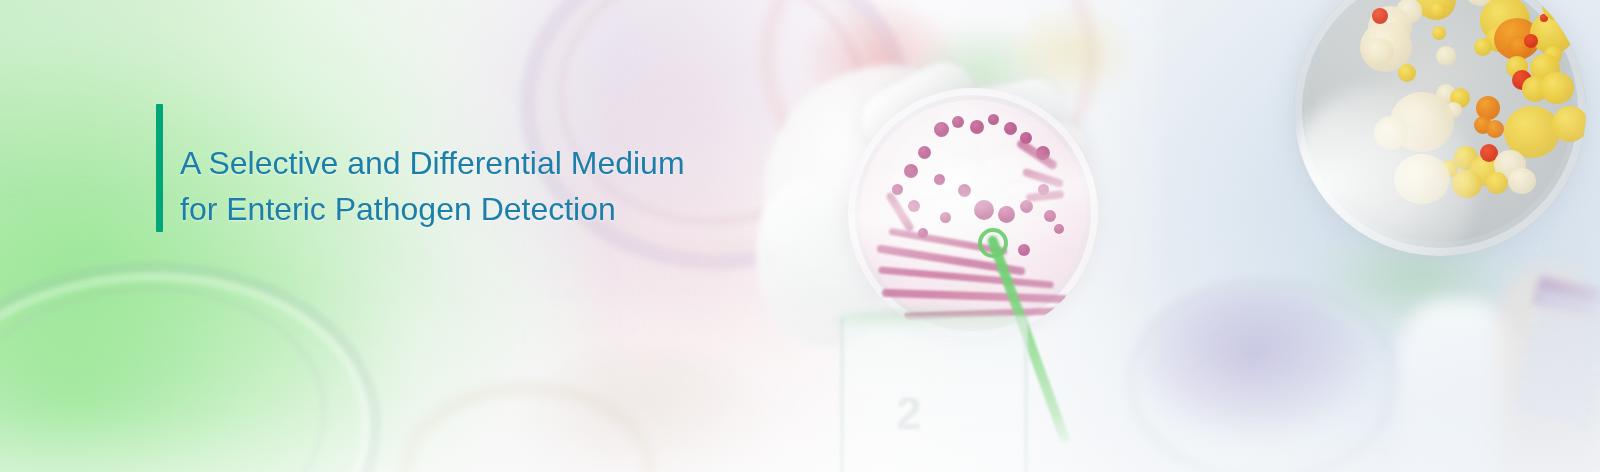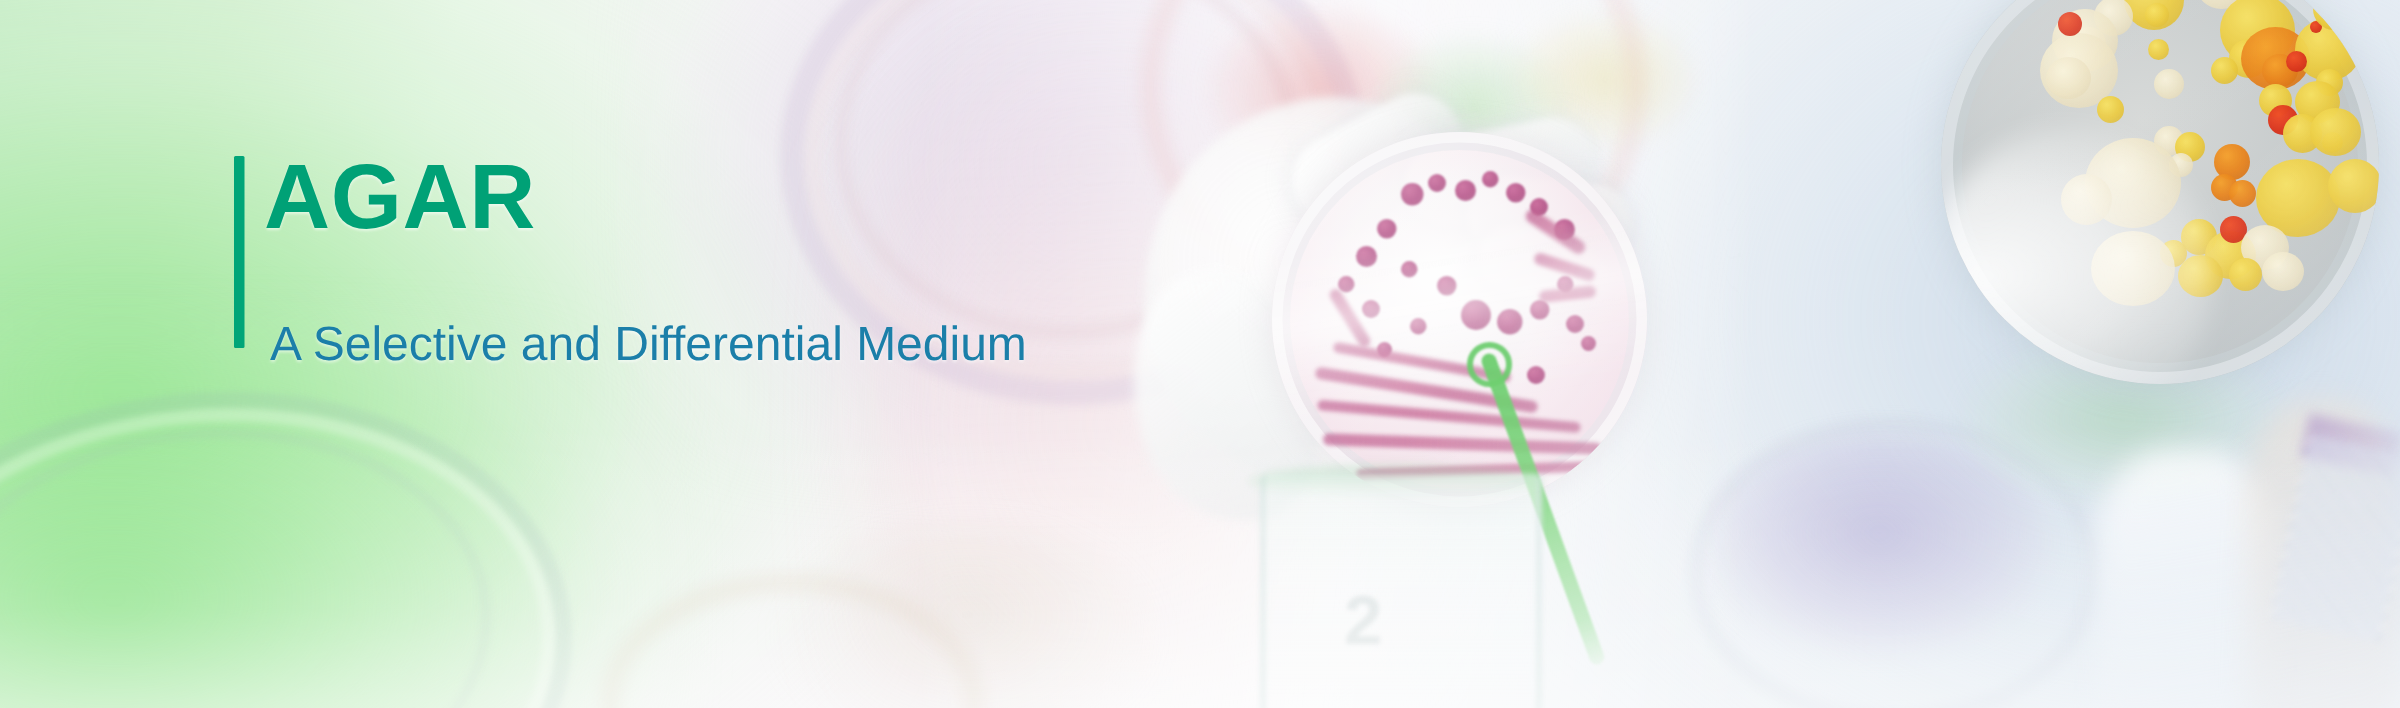--- a/index.html
+++ b/index.html
@@ -721,20 +721,20 @@
     <div class="beaker"></div>
     <div class="beaker-rim"></div>
     <div class="beaker-mark">2</div>
   </div>
 
   <div class="bg-bottom-haze"></div>
 
   <div class="content">
     <div class="title-block">
       <div class="accent-bar"></div>
-      <div class="title-line">AGAR</div>
     </div>
     <div class="subtitle">
       <div class="subtitle-line">A Selective and Differential Medium</div>
+      <div class="subtitle-line">for Enteric Pathogen Detection</div>
     </div>
   </div>
 
 </div>
 
 </body></html>

